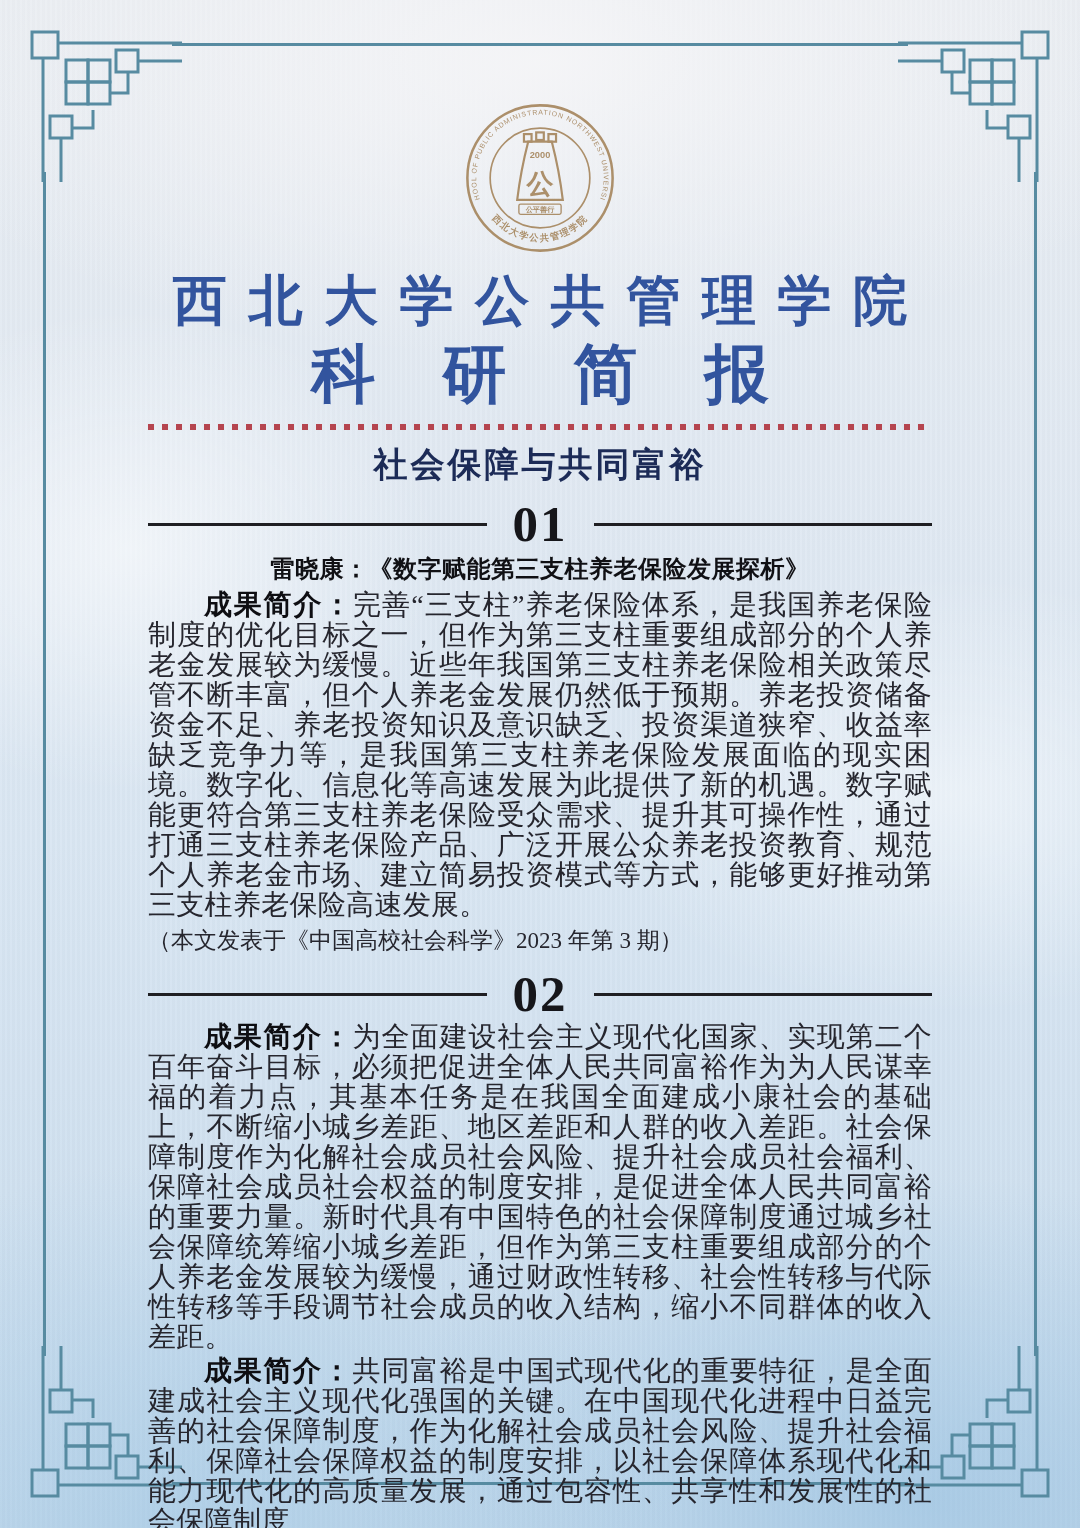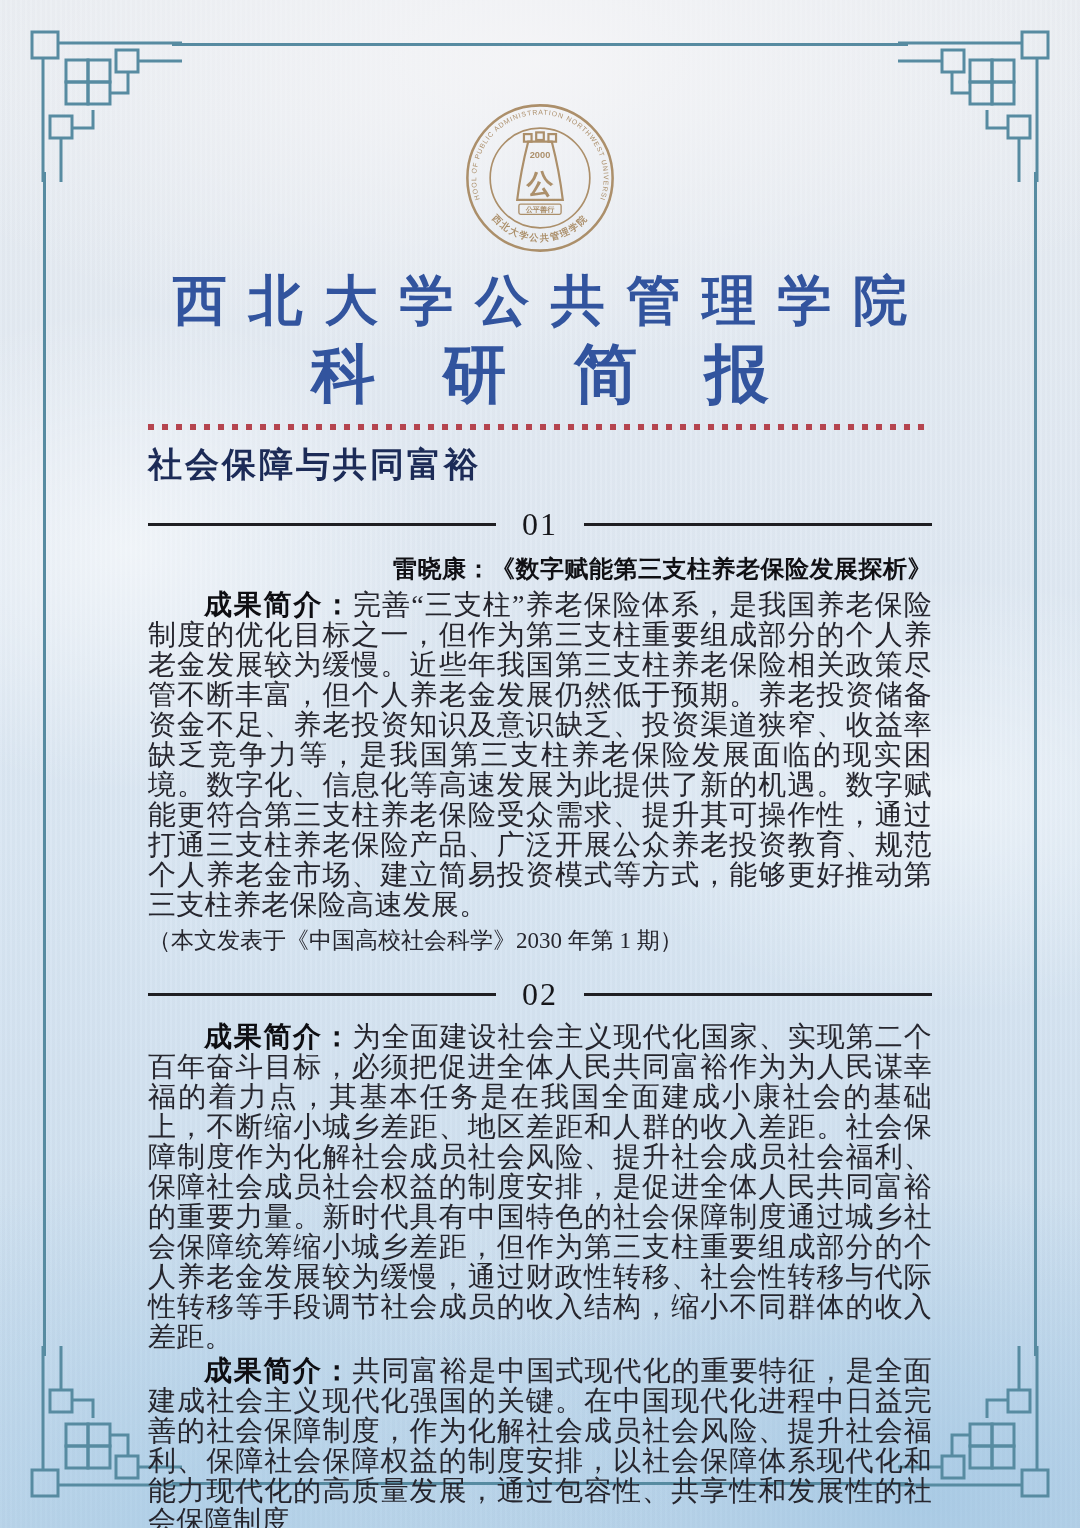--- a/index.html
+++ b/index.html
@@ -37,33 +37,34 @@
     text-align:center;color:#32549e;font-weight:700;
     font-family:"DejaVu Serif","Liberation Serif",serif;
   }
   .mt-1{margin-top:10px;font-size:54px;line-height:72px;letter-spacing:0.40em;margin-right:-0.40em;}
   .mt-2{margin-top:2px;font-size:64px;line-height:72px;letter-spacing:1.05em;margin-right:-1.05em;}
   .dotted-rule{
     margin-top:14px;height:6px;
     background:repeating-linear-gradient(90deg,#b5454f 0 6px,transparent 6px 14px);
   }
   .subtitle{
-    margin-top:12px;text-align:left;color:#1c2b57;font-weight:700;font-size:34px;line-height:44px;
+    margin-top:12px;text-align:center;color:#1c2b57;font-weight:700;font-size:34px;line-height:44px;
     letter-spacing:3px;font-family:"Liberation Sans","DejaVu Sans",sans-serif;
   }
   
   .sec-divider{display:flex;align-items:center;gap:26px;margin-top:14px;height:48px;}
   .sec-divider .rule{flex:1;height:3px;background:#1f1f23;}
   .sec-num{
-    font-family:"Liberation Serif","DejaVu Serif",serif;font-size:32px;line-height:48px;color:#16161a;
+    font-family:"Liberation Serif","DejaVu Serif",serif;font-size:51px;line-height:48px;color:#16161a;
     letter-spacing:2px;
+    font-weight:bold;
   }
   
   .art-title{
-    margin:4px 0 0;text-align:right;color:#101014;font-weight:700;font-size:24px;line-height:34px;
+    margin:4px 0 0;text-align:center;color:#101014;font-weight:700;font-size:24px;line-height:34px;
     font-family:"Liberation Sans","DejaVu Sans",sans-serif;letter-spacing:0.5px;
   }
   .art-body{
     margin:4px 0 0;color:#26262e;font-size:28px;line-height:30px;text-align:justify;
     text-indent:2em;letter-spacing:0.3px;
   }
   .art-body .intro{
     font-family:"Liberation Sans","DejaVu Sans",sans-serif;color:#0e0e12;letter-spacing:1px;
   }
   .art-source{margin:6px 0 0;color:#26262e;font-size:23px;line-height:30px;}
@@ -184,21 +185,21 @@
     <div class="subtitle">社会保障与共同富裕</div>
 
     <section>
       <div class="sec-divider">
         <span class="rule"></span>
         <span class="sec-num">01</span>
         <span class="rule"></span>
       </div>
       <h3 class="art-title">雷晓康：《数字赋能第三支柱养老保险发展探析》</h3>
       <p class="art-body"><b class="intro">成果简介：</b><span>完善“三支柱”养老保险体系，是我国养老保险制度的优化目标之一，但作为第三支柱重要组成部分的个人养老金发展较为缓慢。近些年我国第三支柱养老保险相关政策尽管不断丰富，但个人养老金发展仍然低于预期。养老投资储备资金不足、养老投资知识及意识缺乏、投资渠道狭窄、收益率缺乏竞争力等，是我国第三支柱养老保险发展面临的现实困境。数字化、信息化等高速发展为此提供了新的机遇。数字赋能更符合第三支柱养老保险受众需求、提升其可操作性，通过打通三支柱养老保险产品、广泛开展公众养老投资教育、规范个人养老金市场、建立简易投资模式等方式，能够更好推动第三支柱养老保险高速发展。</span></p>
-      <p class="art-source">（本文发表于《中国高校社会科学》2030 年第 1 期）</p>
+      <p class="art-source">（本文发表于《中国高校社会科学》2023 年第 3 期）</p>
     </section>
 
     <section>
       <div class="sec-divider">
         <span class="rule"></span>
         <span class="sec-num">02</span>
         <span class="rule"></span>
       </div>
       <p class="art-body"><b class="intro">成果简介：</b><span>为全面建设社会主义现代化国家、实现第二个百年奋斗目标，必须把促进全体人民共同富裕作为为人民谋幸福的着力点，其基本任务是在我国全面建成小康社会的基础上，不断缩小城乡差距、地区差距和人群的收入差距。社会保障制度作为化解社会成员社会风险、提升社会成员社会福利、保障社会成员社会权益的制度安排，是促进全体人民共同富裕的重要力量。新时代具有中国特色的社会保障制度通过城乡社会保障统筹缩小城乡差距，但作为第三支柱重要组成部分的个人养老金发展较为缓慢，通过财政性转移、社会性转移与代际性转移等手段调节社会成员的收入结构，缩小不同群体的收入差距。</span></p>
     </section>

